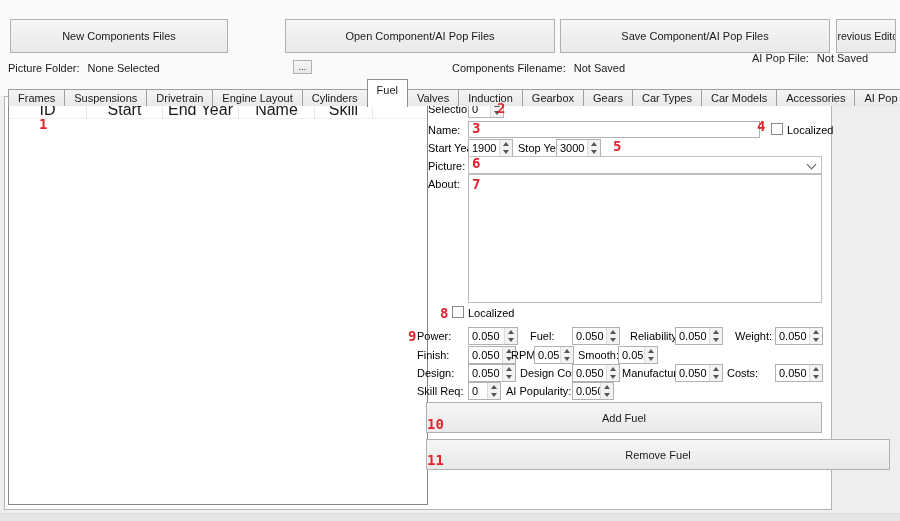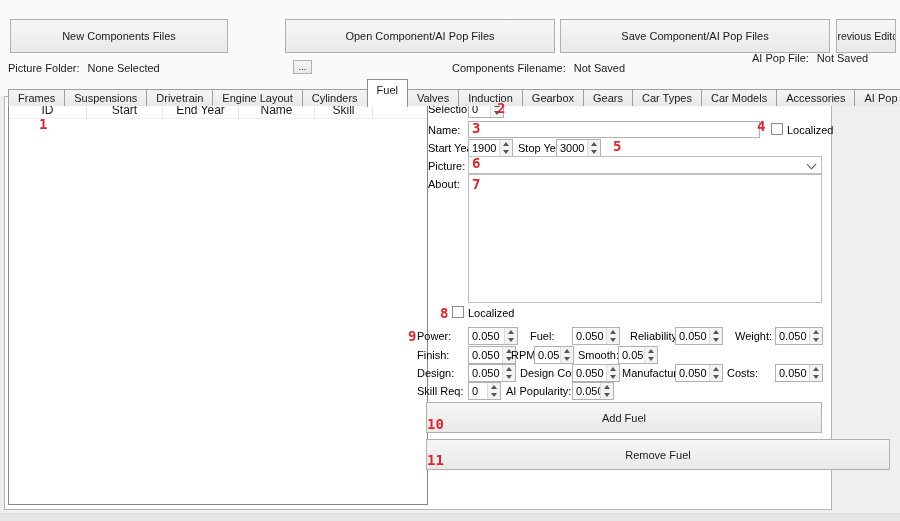--- a/index.html
+++ b/index.html
@@ -42,21 +42,21 @@
   }
 
   
   .panel { left:4px; top:96px; width:828px; height:414px; background:#fff; border:1px solid #b4b4b4; }
 
   
   .listview { left:8px; top:100px; width:420px; height:405px; background:#fff; border:1px solid #828790; }
   .lv-header { display:flex; height:18px; border-bottom:1px solid #f0f0f0; }
   .lv-col {
     display:flex; align-items:center; justify-content:center;
-    border-right:1px solid #e7e7e7; font-size:12px; color:#1a1a1a; height:18px;
+    border-right:1px solid #e7e7e7; font-size:16px; color:#1a1a1a; height:18px;
   }
   .lv-col:last-child { border-right:none; flex:1; }
 
   
   .flabel { position:absolute; white-space:nowrap; font-size:11px; color:#000; }
 
   
   .textbox {
     position:absolute; height:17px; border:1px solid #b0b0b6; background:#fff;
     font-family:"Liberation Sans", sans-serif; font-size:11px; padding:0 3px; outline:none;

